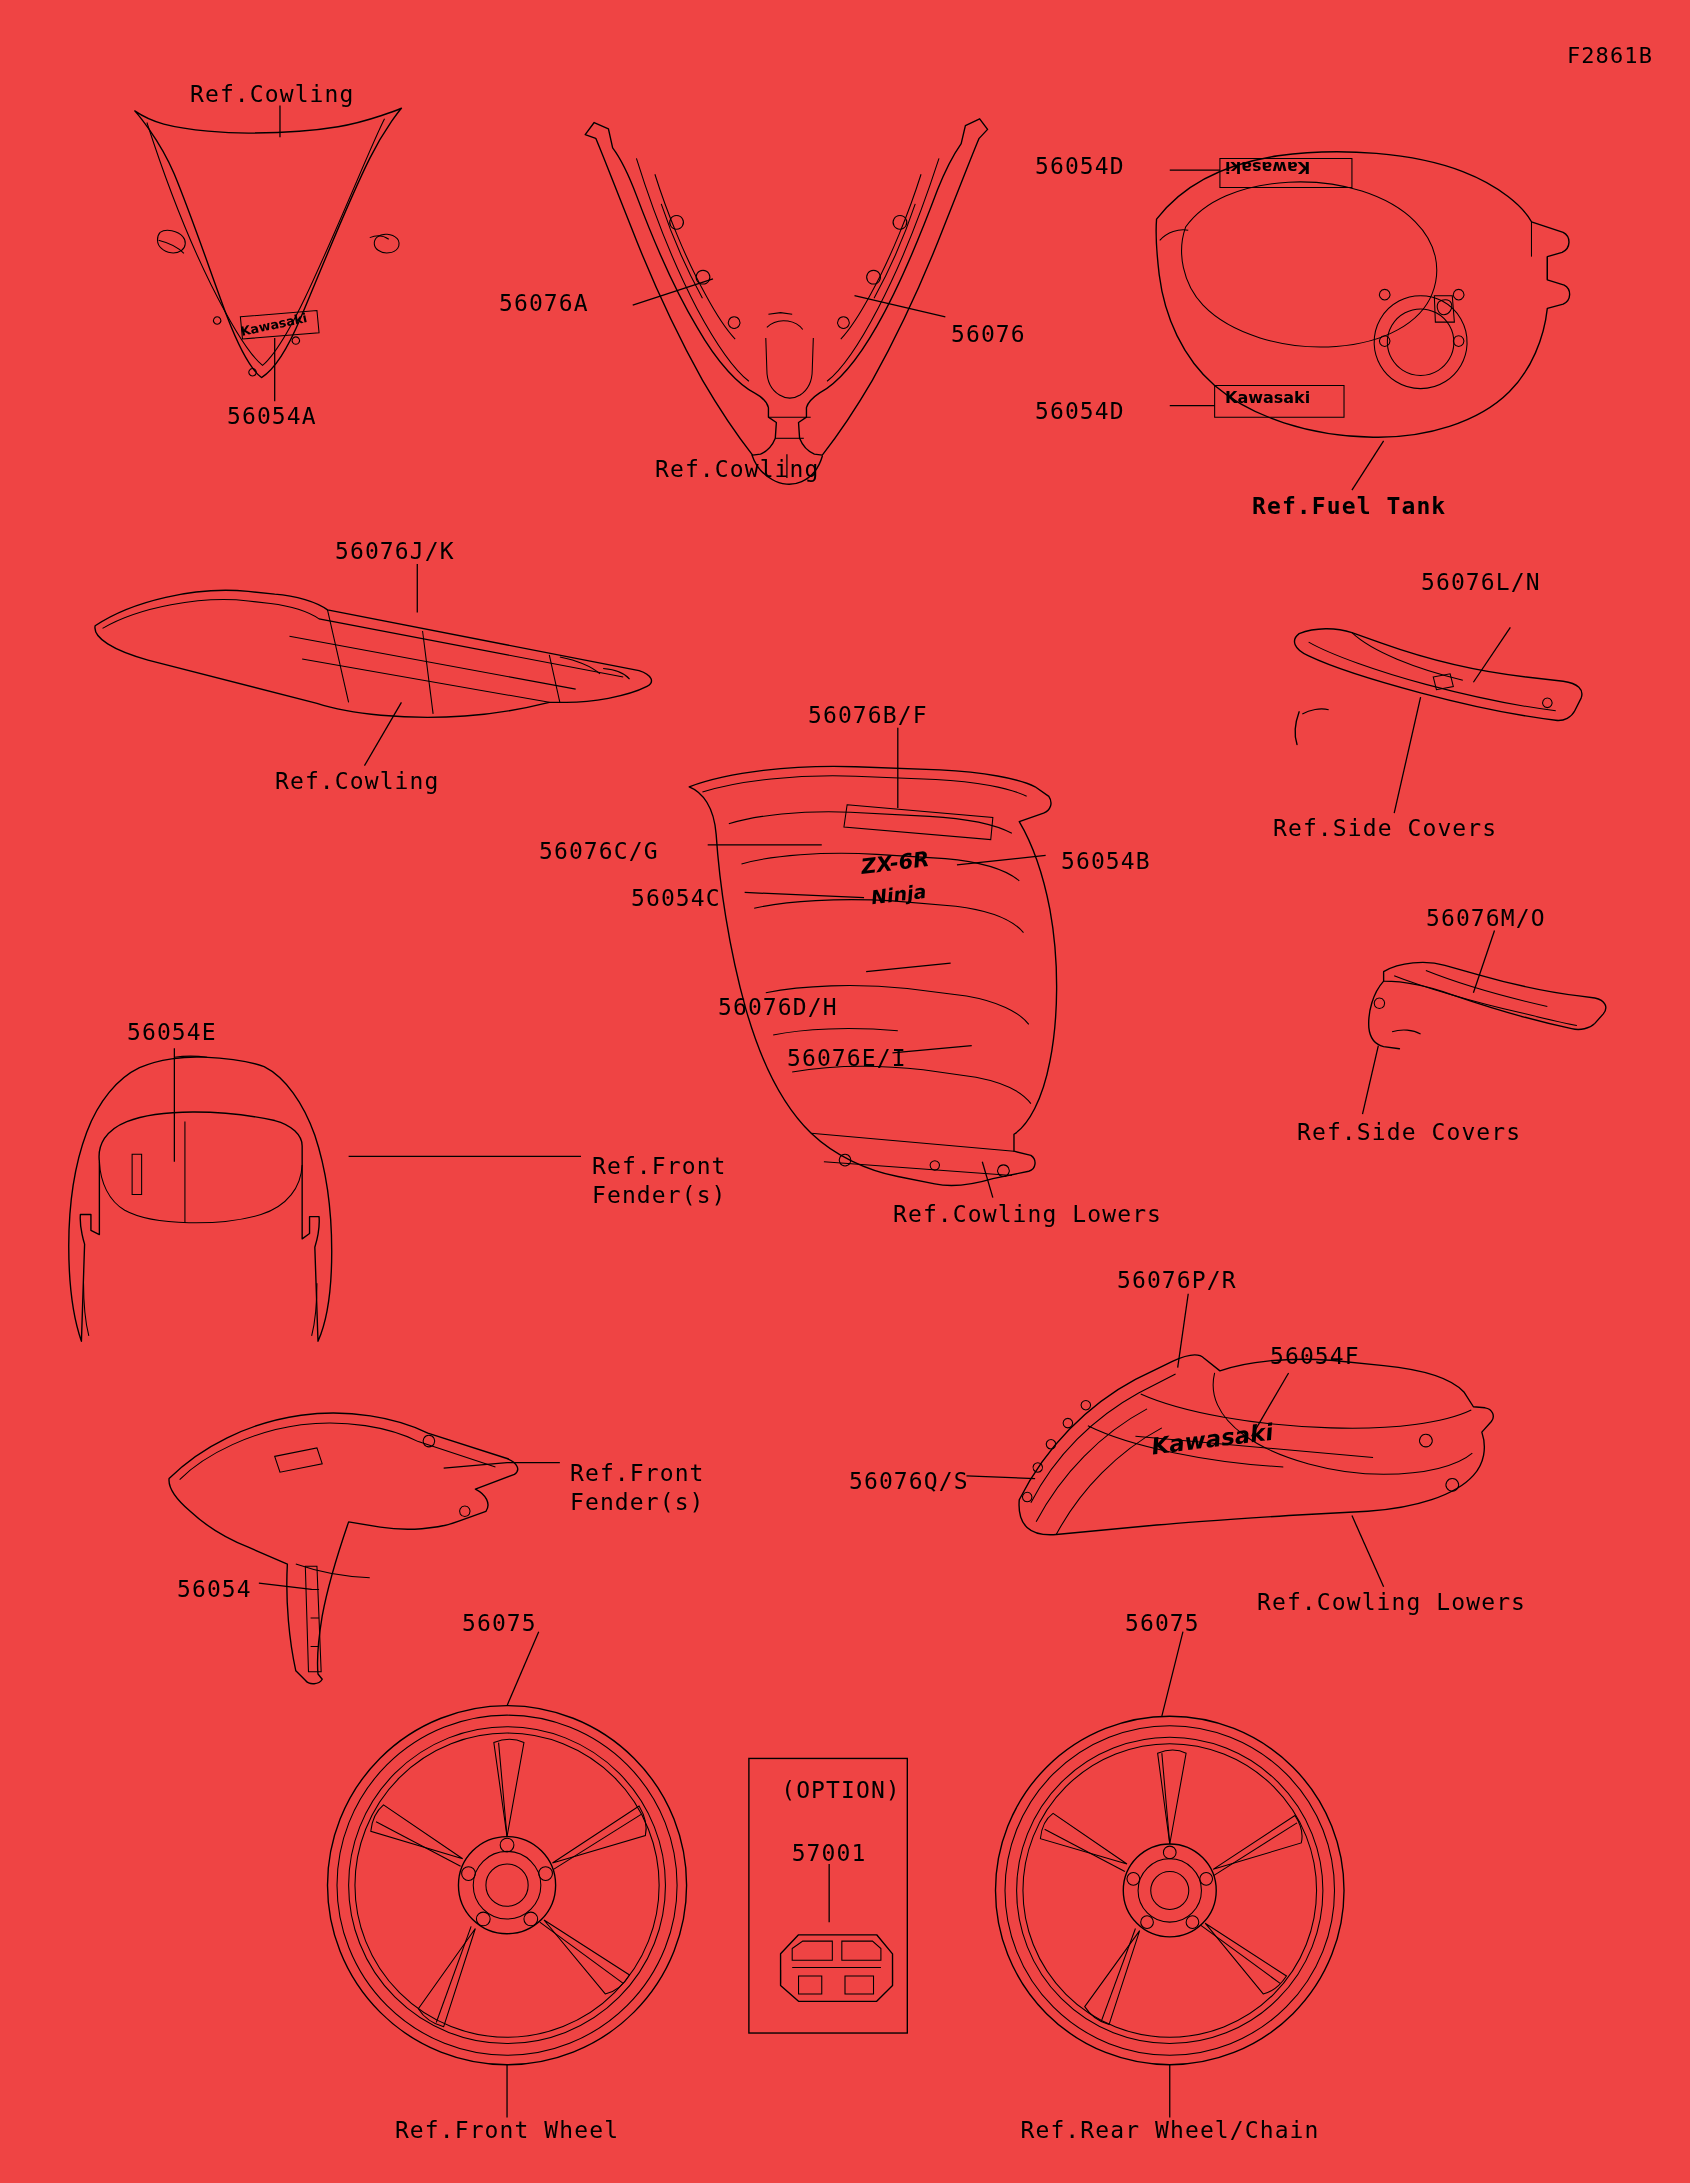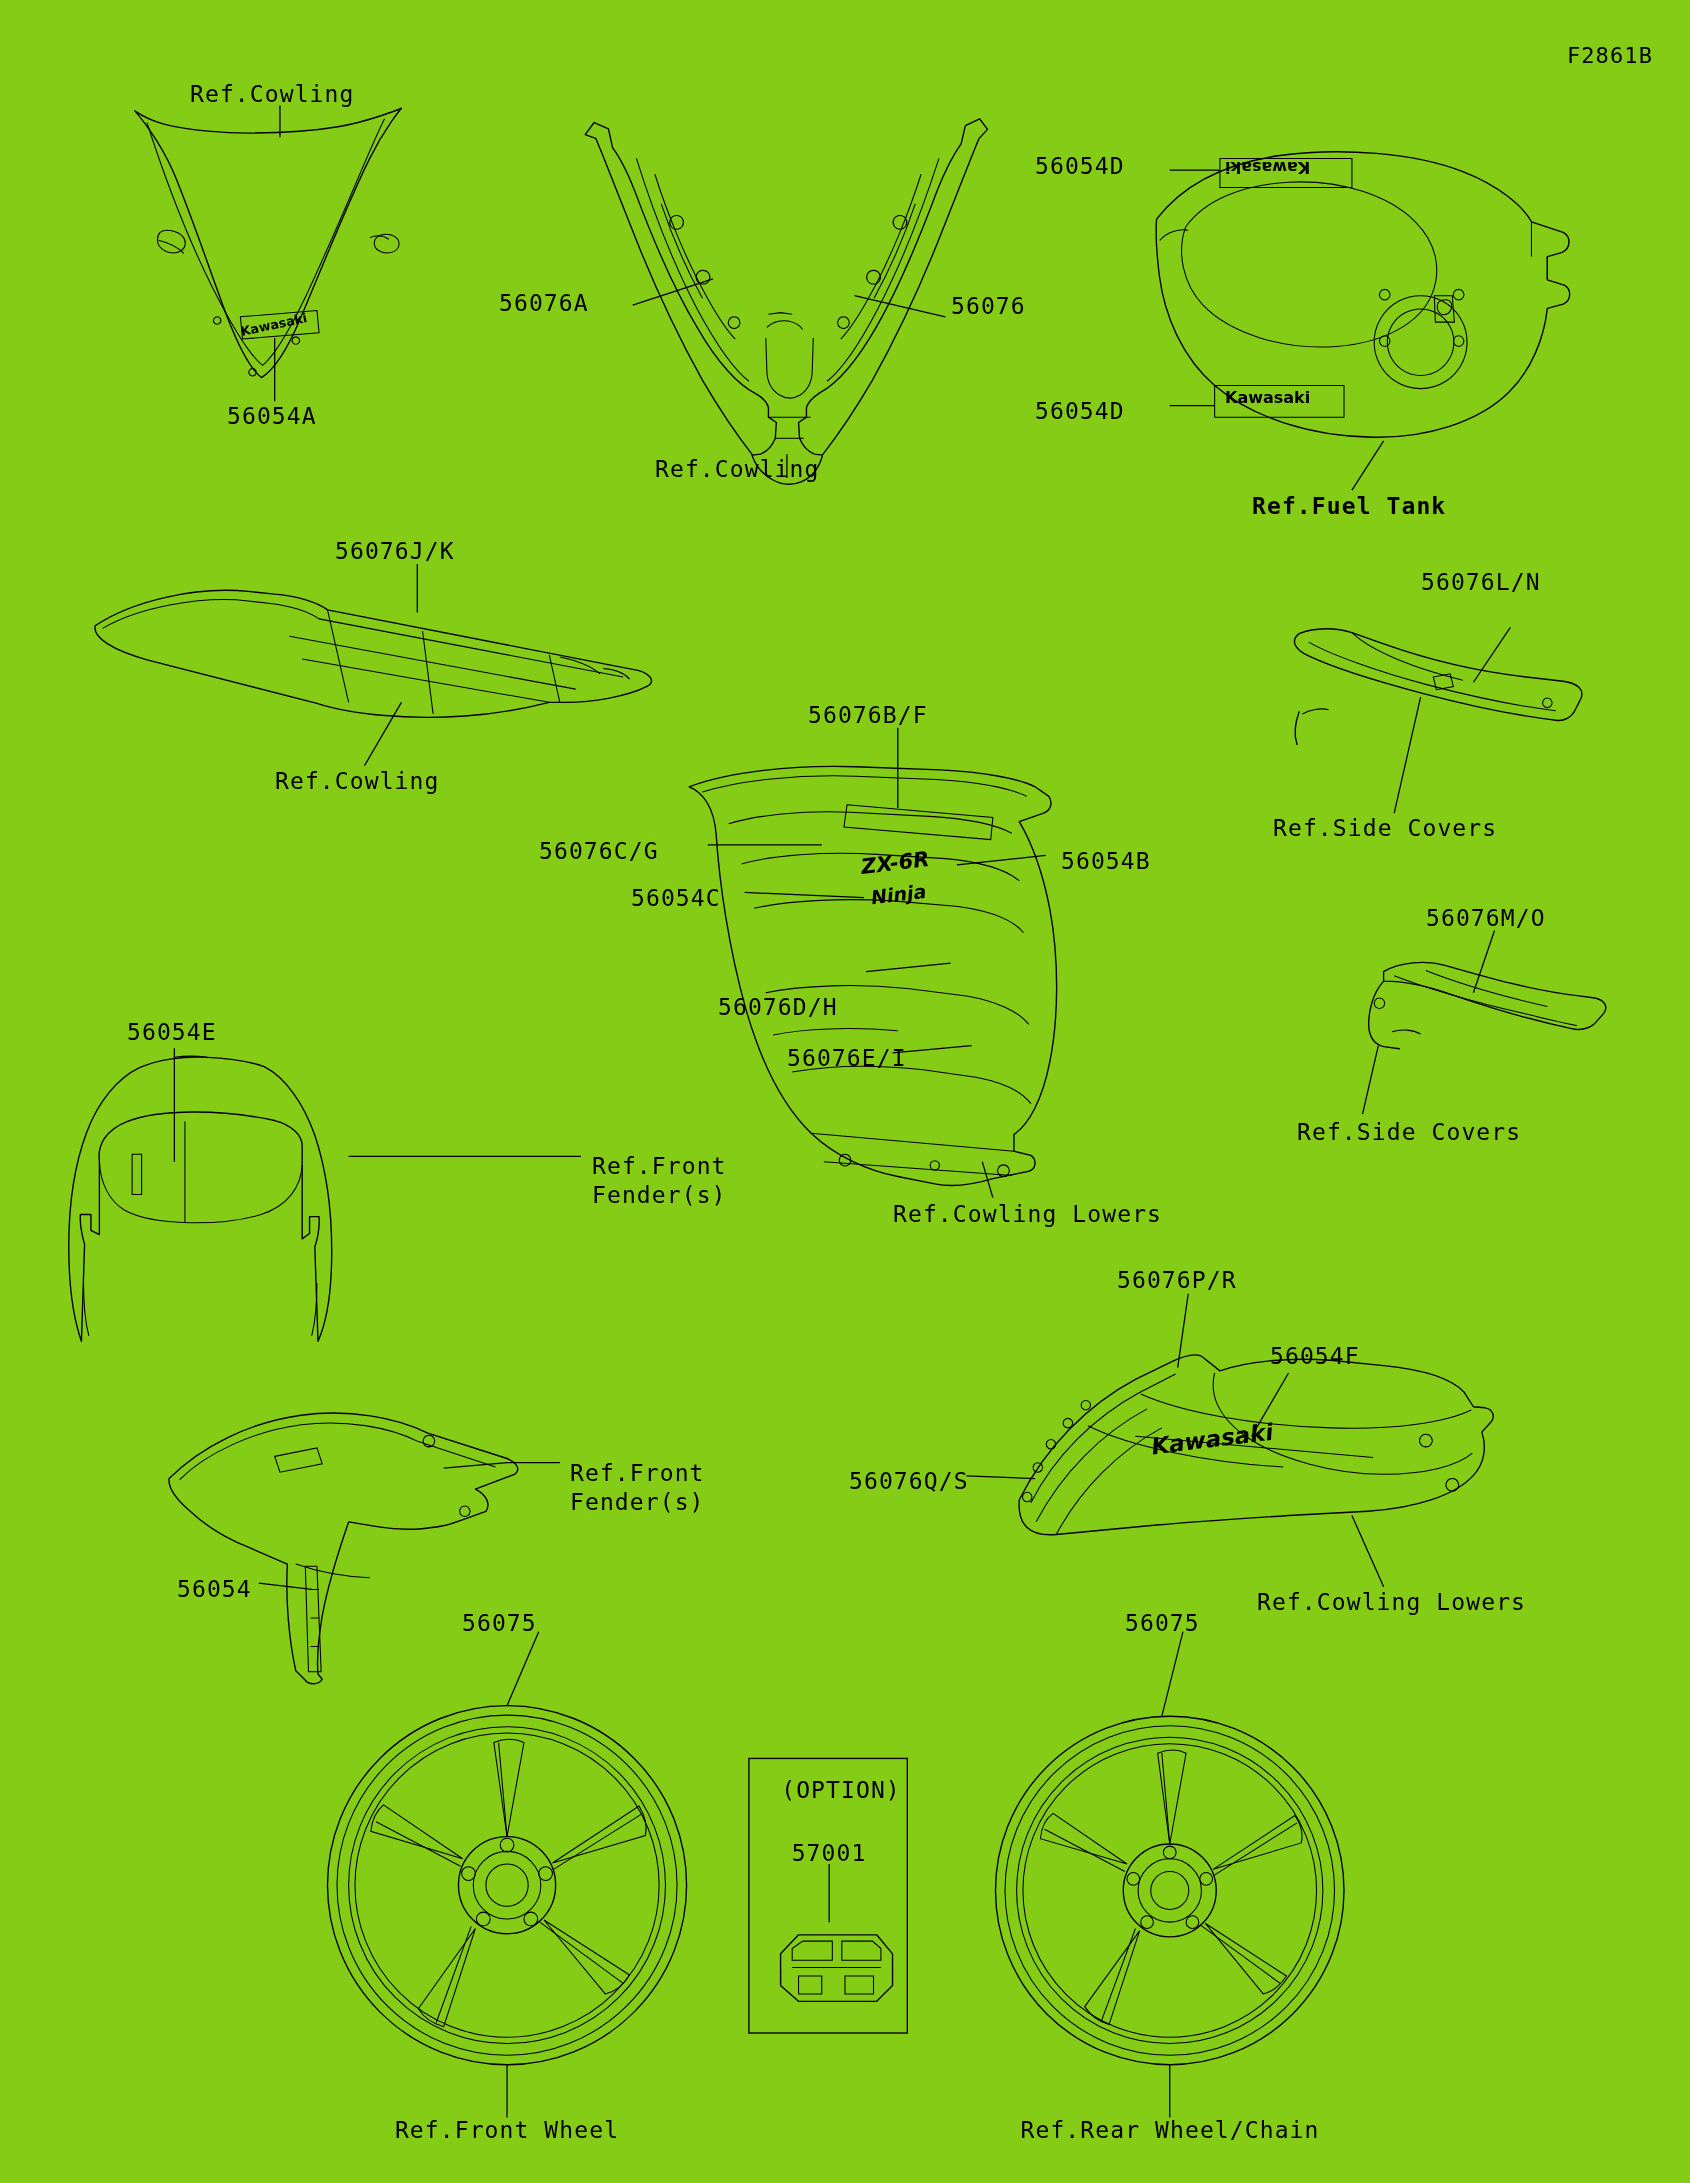--- a/index.html
+++ b/index.html
@@ -8,21 +8,21 @@
     background: #ffffff;
   }
   body {
     font-family: "DejaVu Sans Mono", "Liberation Mono", monospace;
     color: #000000;
   }
   #sheet {
     position: relative;
     width: 1690px;
     height: 2183px;
-    background: #84cc16;
+    background: #ef4444;
     overflow: hidden;
   }
   .lbl {
     position: absolute;
     font-family: "DejaVu Sans Mono", "Liberation Mono", monospace;
     font-size: 23px;
     letter-spacing: 1.1px;
     color: #000;
     white-space: pre;
     line-height: 1.25;
@@ -378,21 +378,21 @@
       <path class="thin" d="M1600,3742 L1654,3742 L1654,3776 L1600,3776 Z"></path>
       <path class="thin" d="M1478,3730 L1478,3756 M1690,3730 L1690,3756"></path>
     </g>
     <path class="leader" d="M1570,3530 L1570,3640"></path>
 
   </svg>
 
   <div class="lbl" style="left:190px; top:80px;">Ref.Cowling</div>
   <div class="lbl" style="left:227px; top:402px;">56054A</div>
   <div class="lbl" style="left:499px; top:289px;">56076A</div>
-  <div class="lbl" style="left:951px;top:292px;">56076</div>
+  <div class="lbl" style="left:951px;top:320px;">56076</div>
   <div class="lbl" style="left:655px;top:455px;">Ref.Cowling</div>
   <div class="lbl" style="left:1035px;top:152px;">56054D</div>
   <div class="lbl" style="left:1035px;top:397px;">56054D</div>
   <div class="lbl" style="left:1252px;top:492px;font-weight:bold;">Ref.Fuel Tank</div>
   <div class="lbl" style="left:335px; top:537px;">56076J/K</div>
   <div class="lbl" style="left:275px; top:767px;">Ref.Cowling</div>
   <div class="lbl" style="left:1421px;top:568px;">56076L/N</div>
   <div class="lbl" style="left:1273px;top:814px;">Ref.Side Covers</div>
   <div class="lbl" style="left:1426px;top:904px;">56076M/O</div>
   <div class="lbl" style="left:1297px;top:1118px;">Ref.Side Covers</div>

